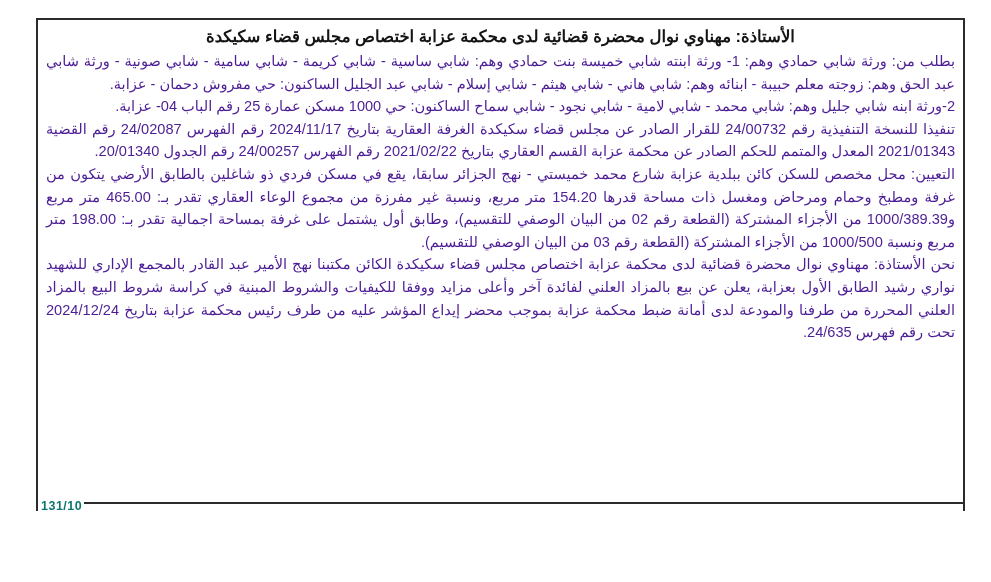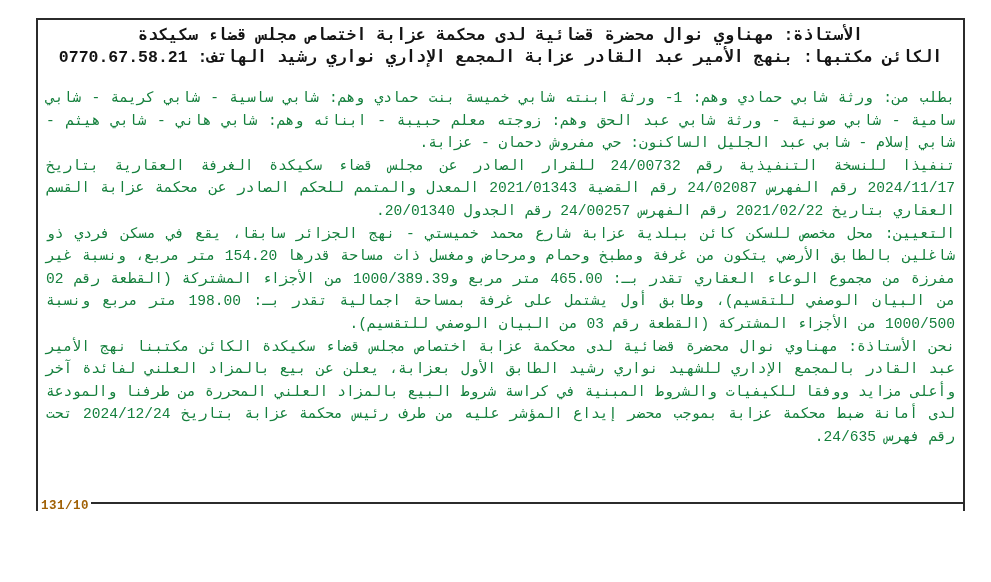--- a/index.html
+++ b/index.html
@@ -5,21 +5,21 @@
   html, body {
     margin: 0;
     padding: 0;
     background: #ffffff;
   }
   #page {
     position: relative;
     width: 991px;
     height: 582px;
     background: #ffffff;
-    font-family: Liberation Mono, monospace;
+    font-family: Liberation Sans, sans-serif;
     color: #1b1b1b;
     overflow: hidden;
   }
   #notice-box {
     position: absolute;
     left: 36px;
     top: 18px;
     width: 929px;
     box-sizing: border-box;
     border-top: 2px solid #2b2b2b;
@@ -40,63 +40,63 @@
     color: #141414;
   }
   .header-block .title-line {
     font-size: 16.5px;
   }
   .body-block {
     direction: rtl;
     text-align: justify;
     font-size: 14.6px;
     line-height: 22.6px;
-    color: #15803d;
+    color: #4c1d95;
     flex: 1 1 auto;
-    margin-top: 18px;
+    margin-top: 3px;
   }
   .body-block p {
     margin: 0;
     padding: 0;
   }
   .bottom-edge {
     direction: ltr;
     display: flex;
     align-items: center;
     margin: 2px -8px 0 -8px;
     height: 16px;
   }
   .clipping-number {
     font-weight: bold;
     font-size: 12.5px;
-    color: #a16207;
+    color: #0f766e;
     padding: 0 2px 0 3px;
     transform: translateY(3px);
     letter-spacing: 0.5px;
     background: #ffffff;
   }
   .bottom-rule {
     flex: 1 1 auto;
     border-top: 2px solid #2b2b2b;
     height: 0;
   }
 </style>
 </head>
 <body>
 
 <div id="page">
   <div id="notice-box">
 
     <div class="header-block">
       <div>الأستاذة: مهناوي نوال محضرة قضائية لدى محكمة عزابة اختصاص مجلس قضاء سكيكدة</div>
-      <div>الكائن مكتبها: بنهج الأمير عبد القادر عزابة المجمع الإداري نواري رشيد الهاتف: 0770.67.58.21</div>
     </div>
 
     <div class="body-block">
       <p>بطلب من: ورثة شابي حمادي وهم: 1- ورثة ابنته شابي خميسة بنت حمادي وهم: شابي ساسية - شابي كريمة - شابي سامية - شابي صونية - ورثة شابي عبد الحق وهم: زوجته معلم حبيبة - ابنائه وهم: شابي هاني - شابي هيثم - شابي إسلام - شابي عبد الجليل الساكنون: حي مفروش دحمان - عزابة.</p>
+      <p>2-ورثة ابنه شابي جليل وهم: شابي محمد - شابي لامية - شابي نجود - شابي سماح الساكنون: حي 1000 مسكن عمارة 25 رقم الباب 04- عزابة.</p>
       <p>تنفيذا للنسخة التنفيذية رقم 24/00732 للقرار الصادر عن مجلس قضاء سكيكدة الغرفة العقارية بتاريخ 2024/11/17 رقم الفهرس 24/02087 رقم القضية 2021/01343 المعدل والمتمم للحكم الصادر عن محكمة عزابة القسم العقاري بتاريخ 2021/02/22 رقم الفهرس 24/00257 رقم الجدول 20/01340.</p>
       <p>التعيين: محل مخصص للسكن كائن ببلدية عزابة شارع محمد خميستي - نهج الجزائر سابقا، يقع في مسكن فردي ذو شاغلين بالطابق الأرضي يتكون من غرفة ومطبخ وحمام ومرحاض ومغسل ذات مساحة قدرها 154.20 متر مربع، ونسبة غير مفرزة من مجموع الوعاء العقاري تقدر بـ: 465.00 متر مربع و1000/389.39 من الأجزاء المشتركة (القطعة رقم 02 من البيان الوصفي للتقسيم)، وطابق أول يشتمل على غرفة بمساحة اجمالية تقدر بـ: 198.00 متر مربع ونسبة 1000/500 من الأجزاء المشتركة (القطعة رقم 03 من البيان الوصفي للتقسيم).</p>
       <p>نحن الأستاذة: مهناوي نوال محضرة قضائية لدى محكمة عزابة اختصاص مجلس قضاء سكيكدة الكائن مكتبنا نهج الأمير عبد القادر بالمجمع الإداري للشهيد نواري رشيد الطابق الأول بعزابة، يعلن عن بيع بالمزاد العلني لفائدة آخر وأعلى مزايد ووفقا للكيفيات والشروط المبنية في كراسة شروط البيع بالمزاد العلني المحررة من طرفنا والمودعة لدى أمانة ضبط محكمة عزابة بموجب محضر إيداع المؤشر عليه من طرف رئيس محكمة عزابة بتاريخ 2024/12/24 تحت رقم فهرس 24/635.</p>
     </div>
 
     <div class="bottom-edge">
       <span class="clipping-number">131/10</span>
       <div class="bottom-rule"></div>
     </div>
 

